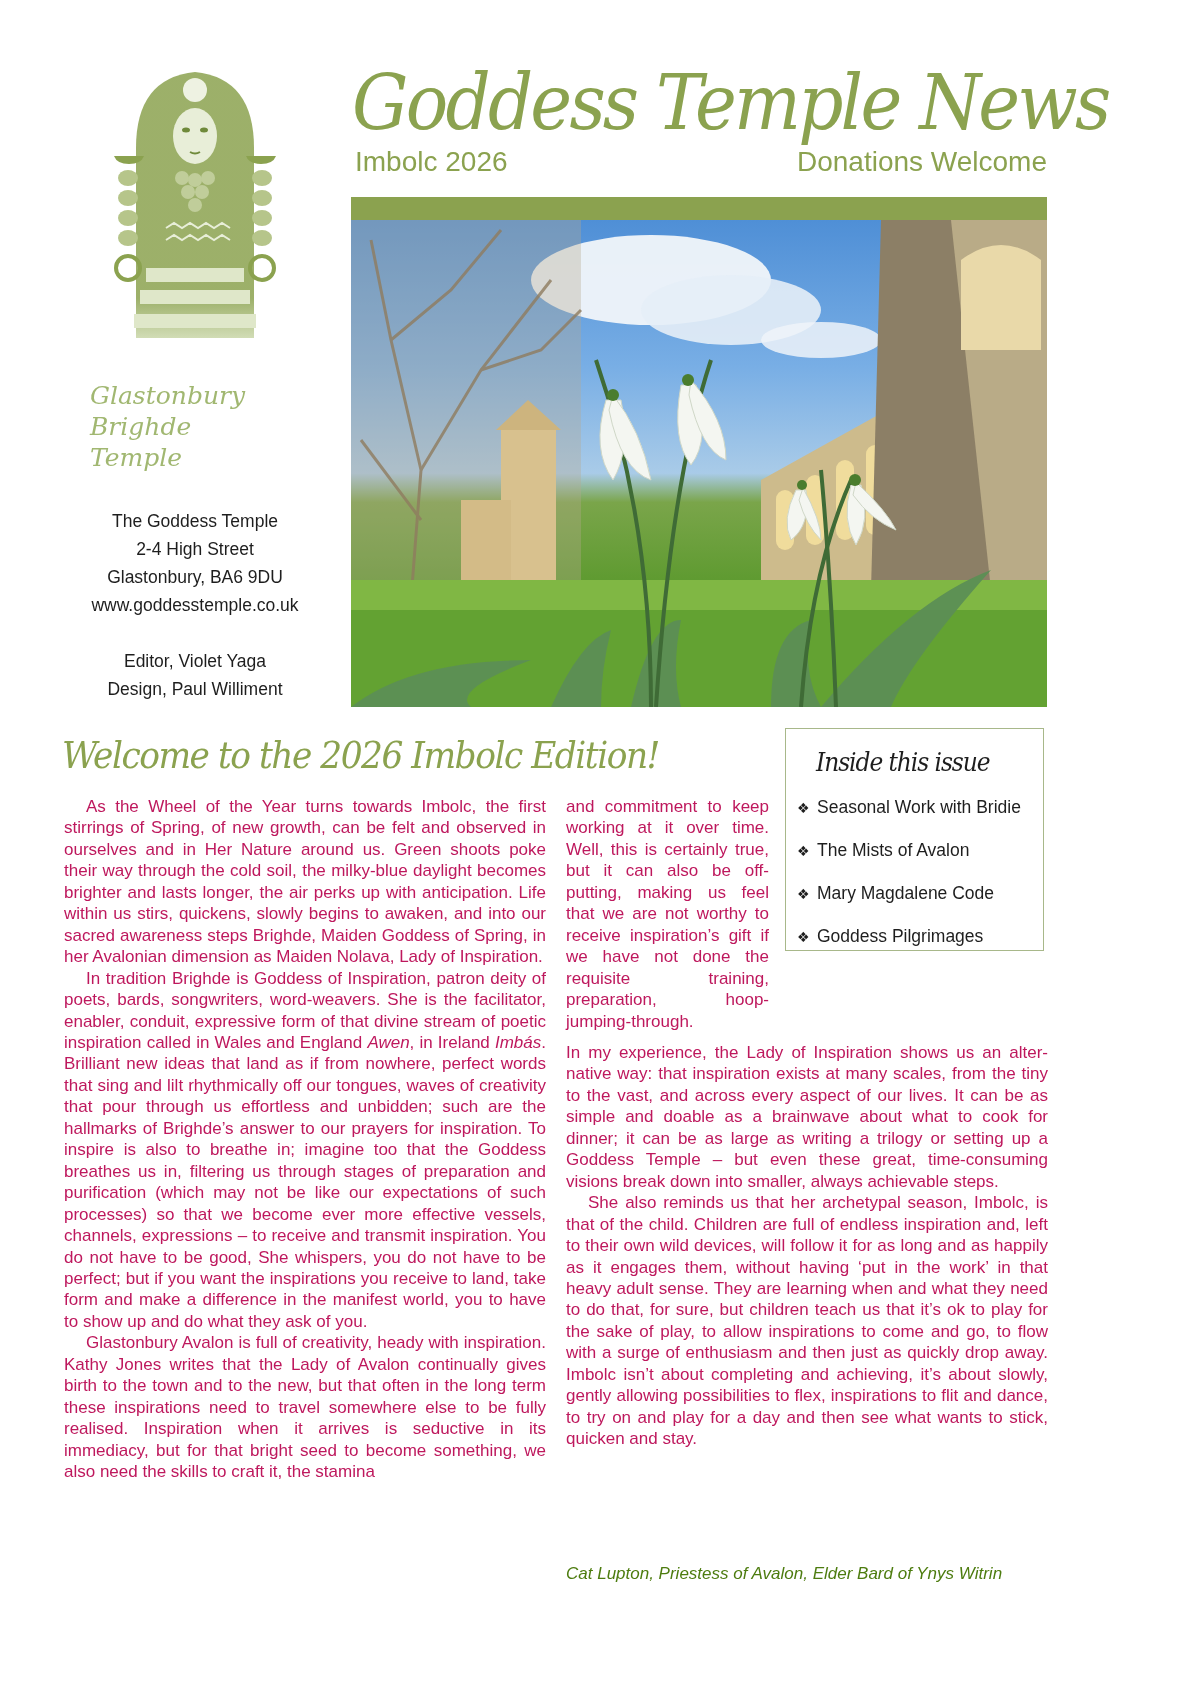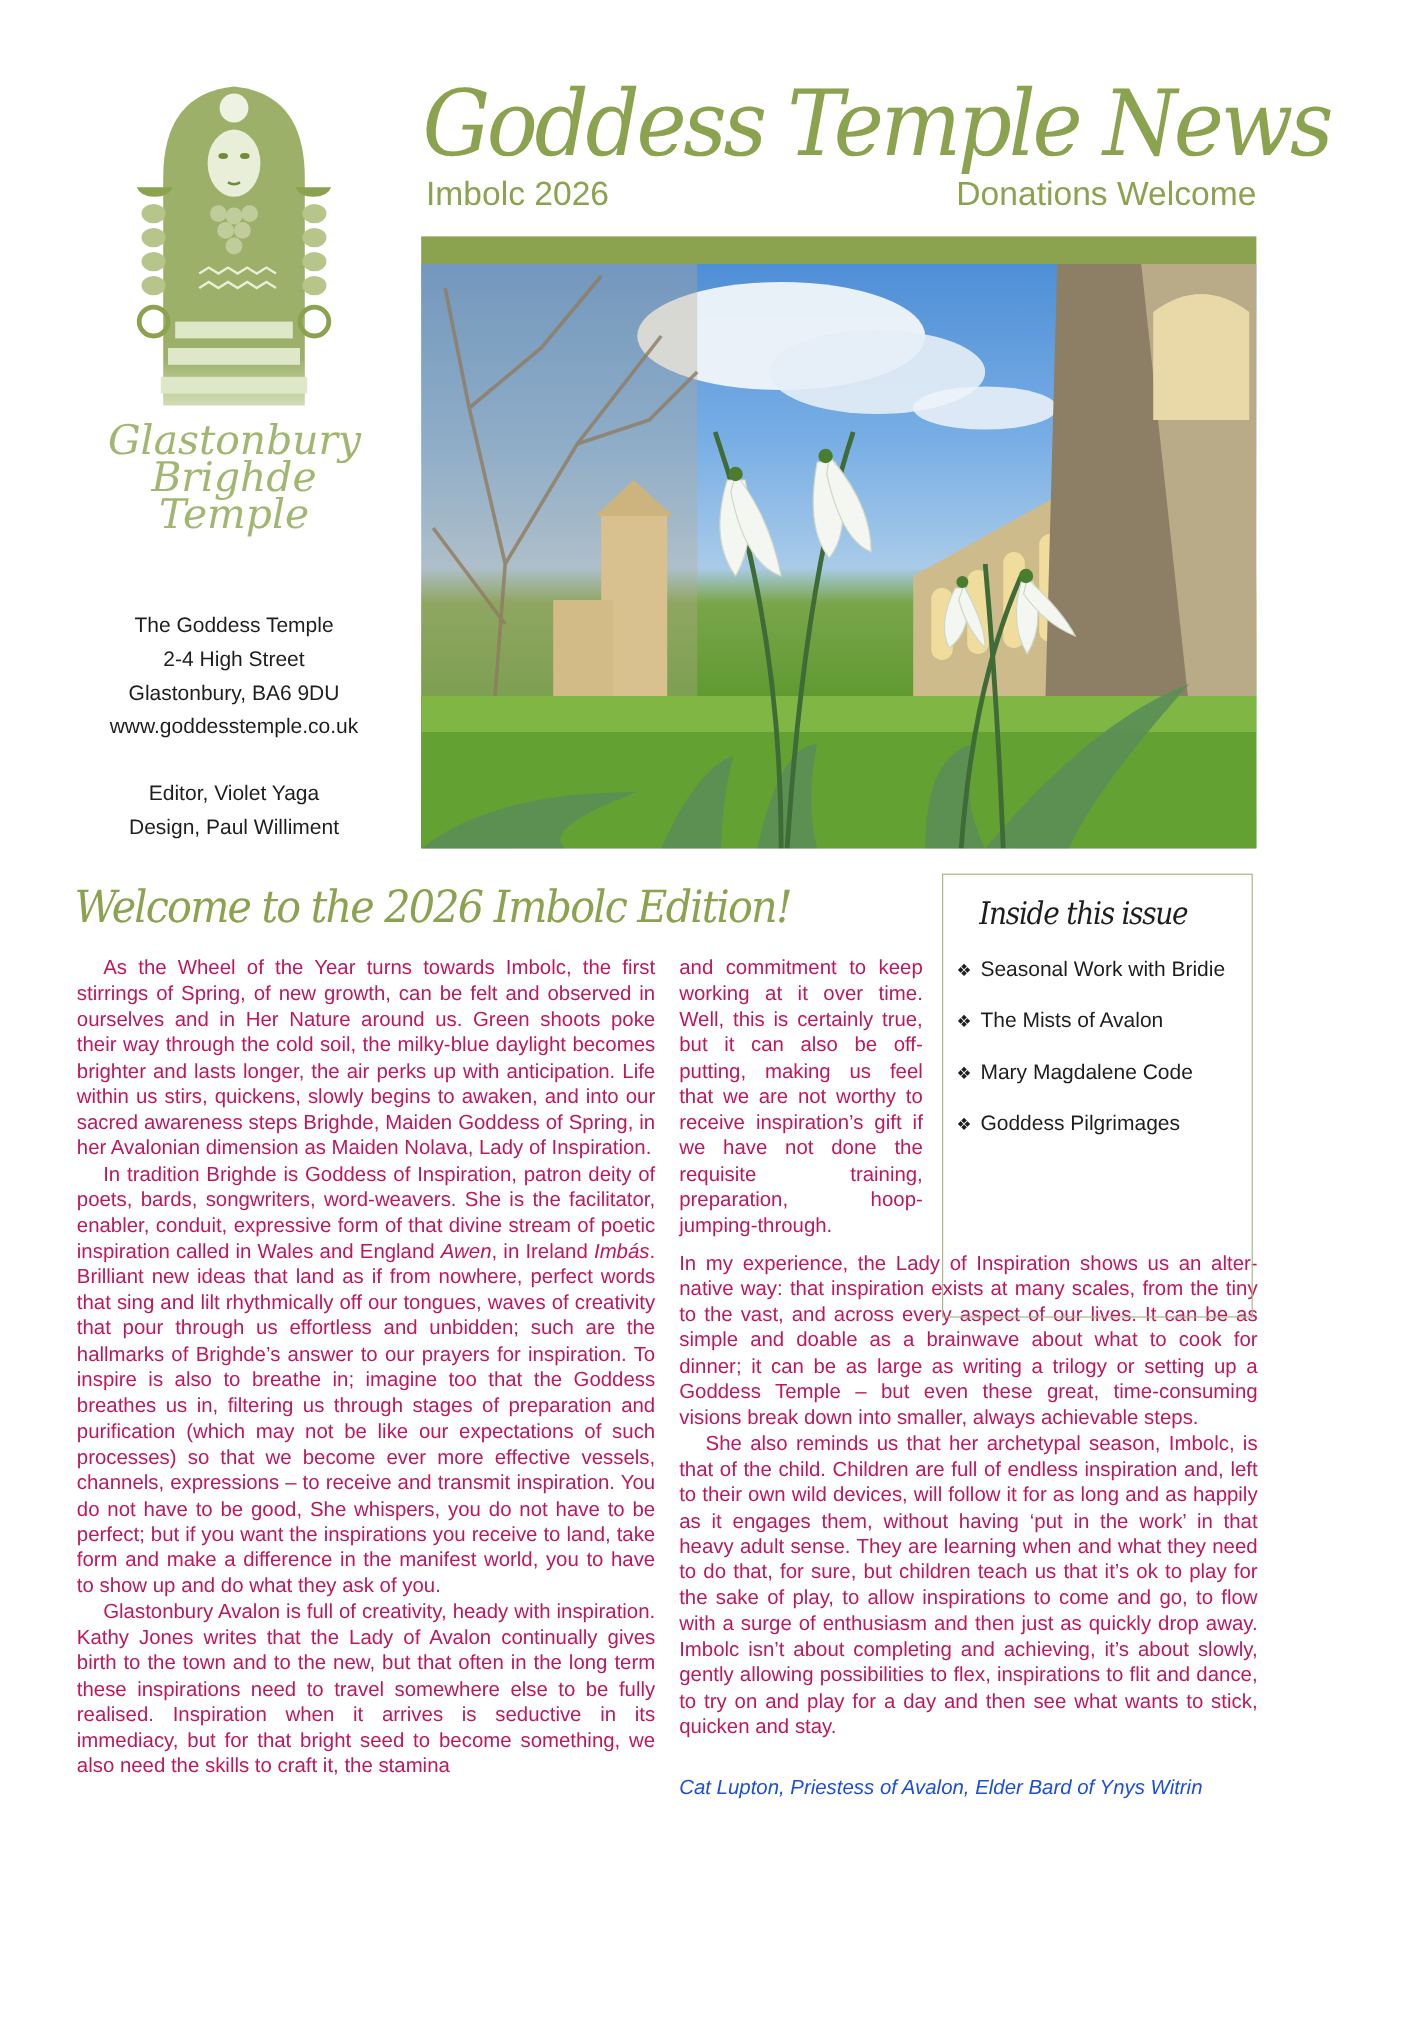--- a/index.html
+++ b/index.html
@@ -7,47 +7,47 @@
   .abs{position:absolute;}
 
   
   .title{left:352px;top:58px;width:700px;font-family:"DejaVu Serif",serif;font-style:italic;color:#8ba24f;font-size:76px;line-height:90px;letter-spacing:-3px;transform:scaleX(0.93);transform-origin:left top;white-space:nowrap;}
   .edition{left:355px;top:146px;font-size:28px;color:#8ba24f;font-family:"Liberation Sans",sans-serif;white-space:nowrap;}
   .donations{right:143px;top:146px;font-size:28px;color:#8ba24f;font-family:"Liberation Sans",sans-serif;white-space:nowrap;}
   .green-bar{left:351px;top:197px;width:696px;height:23px;background:#8ba24f;}
 
   
   .logo{left:106px;top:68px;width:178px;height:400px;}
-  .logo-text{left:90px;top:352px;width:210px;text-align:center;font-family:"DejaVu Serif",serif;font-style:italic;color:#9cb46a;font-size:34px;line-height:31px;opacity:.95;}
+  .logo-text{left:90px;top:380px;width:210px;font-family:"DejaVu Serif",serif;font-style:italic;color:#9cb46a;font-size:25px;line-height:31px;opacity:.95;}
 
   
   .address{left:70px;top:487px;width:250px;text-align:center;font-family:"Liberation Sans",sans-serif;font-size:17.5px;line-height:28px;color:#1e1e1e;margin-top:20px;}
   .address .gap{height:28px;}
 
   
   .photo{left:351px;top:220px;width:696px;height:487px;overflow:hidden;background:linear-gradient(180deg,#4f8fd6 0%,#78aee5 30%,#a9cbe8 52%,#7aa54a 58%,#5d9a2f 75%,#3d6e2a 100%);}
 
   
   .welcome{left:62px;top:734px;font-family:"DejaVu Serif",serif;font-style:italic;color:#8ba24f;font-size:37px;letter-spacing:-1.6px;white-space:nowrap;transform:scaleX(0.93);transform-origin:left top;}
 
   
-  .inside-box{left:785px;top:728px;width:259px;height:370px;border:1.5px solid #a8b88a;box-sizing:border-box;}
+  .inside-box{left:785px;top:728px;width:259px;height:223px;border:1.5px solid #a8b88a;box-sizing:border-box;}
   .inside-title{position:absolute;left:30px;top:18px;font-family:"DejaVu Serif",serif;font-style:italic;font-size:26px;letter-spacing:-1.2px;color:#1e1e1e;white-space:nowrap;transform:scaleX(.9);transform-origin:left top;}
   .inside-list{position:absolute;left:11px;top:66px;margin:0;padding:0;list-style:none;}
   .inside-list li{font-family:"Liberation Sans",sans-serif;font-size:17.5px;height:43px;line-height:24px;white-space:nowrap;color:#1e1e1e;}
   .inside-list .bullet{display:inline-block;width:20px;font-size:14px;}
 
   
   .col{font-family:Liberation Sans, sans-serif;font-size:17px;line-height:21.45px;color:#be185d;text-align:justify;hyphens:manual;}
   .col p{margin:0;}
   .col p.ind{text-indent:22px;}
   .col-left{left:64px;top:796px;width:482px;}
   .col-mid{left:566px;top:796px;width:203px;}
   .col-wide{left:566px;top:1042px;width:482px;}
-  .signature{left:566px;top:1480px;width:482px;font-family:"Liberation Sans",sans-serif;font-style:italic;font-size:17px;color:#1d4ed8;white-space:nowrap;}
+  .signature{left:566px;top:1564px;width:482px;font-family:"Liberation Sans",sans-serif;font-style:italic;font-size:17px;color:#4d7c0f;white-space:nowrap;}
   em{font-style:italic;}
 </style>
 </head>
 <body>
 
 <div class="abs logo">
   <svg width="178" height="300" viewBox="0 0 178 300">
     <defs>
       <linearGradient id="fade" x1="0" y1="0" x2="0" y2="1">
         <stop offset="0" stop-color="#8ba24f"></stop>

